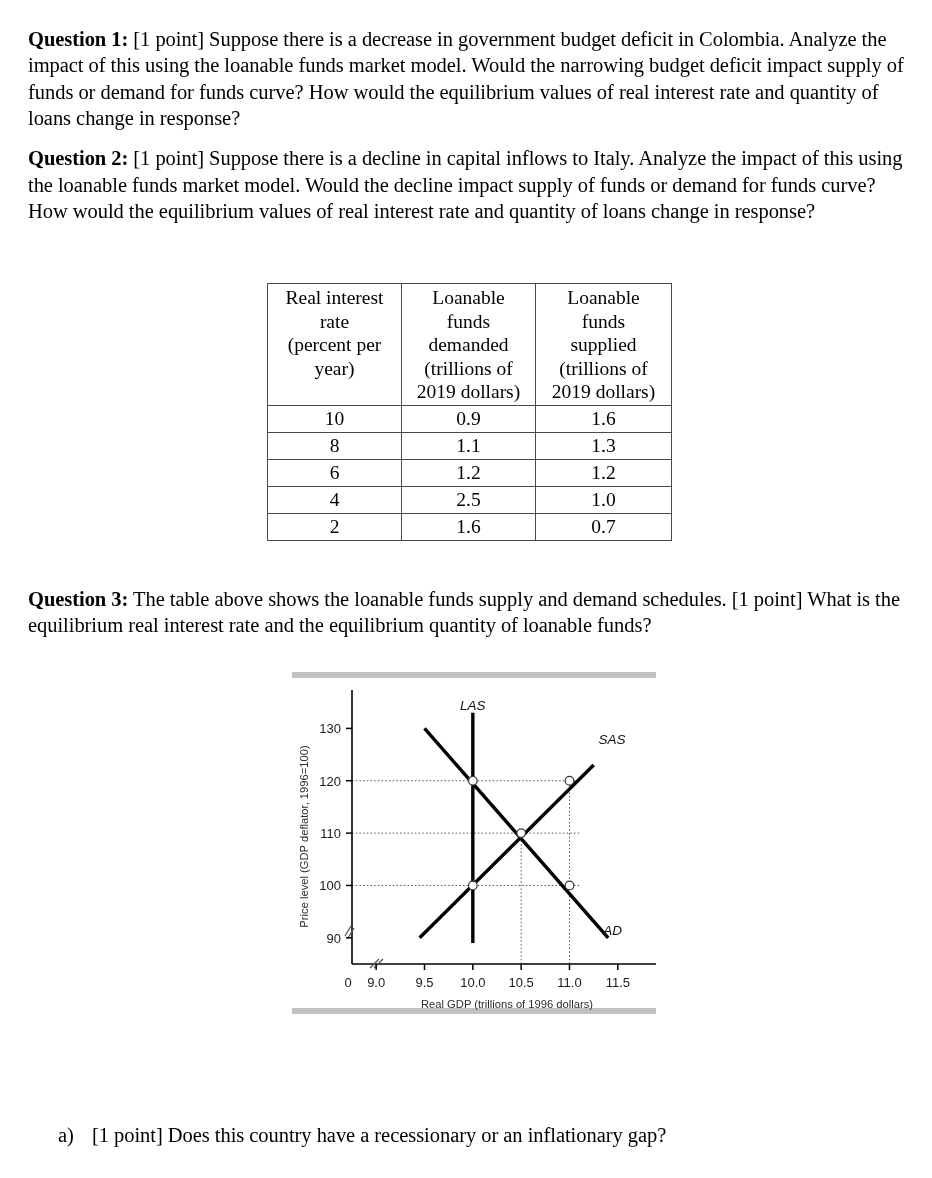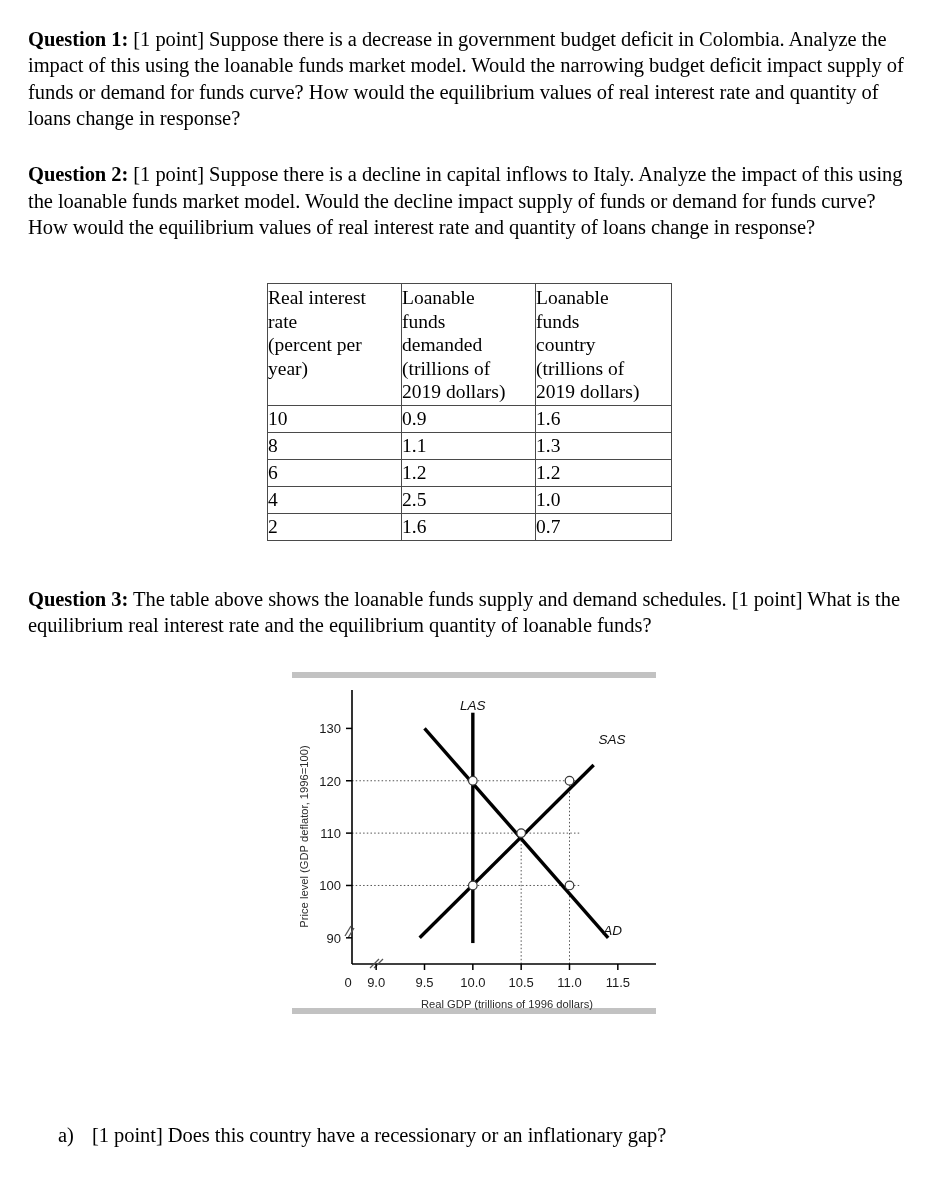--- a/index.html
+++ b/index.html
@@ -28,21 +28,21 @@
   .qblock {
     position: absolute;
     font-size: 20.5px;
     line-height: 26.6px;
     letter-spacing: -0.05px;
     text-align: left;
   }
   .qlabel { font-weight: bold; }
 
   #q1 { left: 28px; top: 5px;  width: 890px; }
-  #q2 { left: 28px; top: 130px; width: 886px; margin-top: 31px; }
+  #q2 { left: 28px; top: 114px; width: 886px; margin-top: 31px; }
   #q3 { left: 28px; top: 565px; width: 880px; }
   #q4 { left: 28px; top: 1040px; width: 880px; }
   #q4a { left: 58px; top: 1086px; width: 850px; margin-top: 36px; }
 
   .q4a-inner {
     display: block;
     padding-left: 34px;
     text-indent: -34px;
   }
   .q4a-marker { display: inline-block; width: 34px; text-indent: 0; }
@@ -52,21 +52,21 @@
     position: absolute;
     left: 267px;
     top: 283px;
     width: 404px;
     border-collapse: collapse;
     table-layout: fixed;
     font-size: 19.5px;
   }
   #schedule-table td, #schedule-table th {
     border: 1px solid #4a4a4a;
-    text-align: left;
+    text-align: center;
     vertical-align: top;
     font-weight: normal;
     padding: 0;
     line-height: 23.6px;
   }
   #schedule-table thead th {
     padding-top: 2px;
     padding-bottom: 1px;
   }
   #schedule-table tbody td {
@@ -146,21 +146,21 @@
         <th>
           <span class="hdr-line">Loanable</span>
           <span class="hdr-line">funds</span>
           <span class="hdr-line">demanded</span>
           <span class="hdr-line">(trillions of</span>
           <span class="hdr-line">2019 dollars)</span>
         </th>
         <th>
           <span class="hdr-line">Loanable</span>
           <span class="hdr-line">funds</span>
-          <span class="hdr-line">country</span>
+          <span class="hdr-line">supplied</span>
           <span class="hdr-line">(trillions of</span>
           <span class="hdr-line">2019 dollars)</span>
         </th>
       </tr>
     </thead>
     <tbody>
       <tr>
         <td>10</td>
         <td>0.9</td>
         <td>1.6</td>

